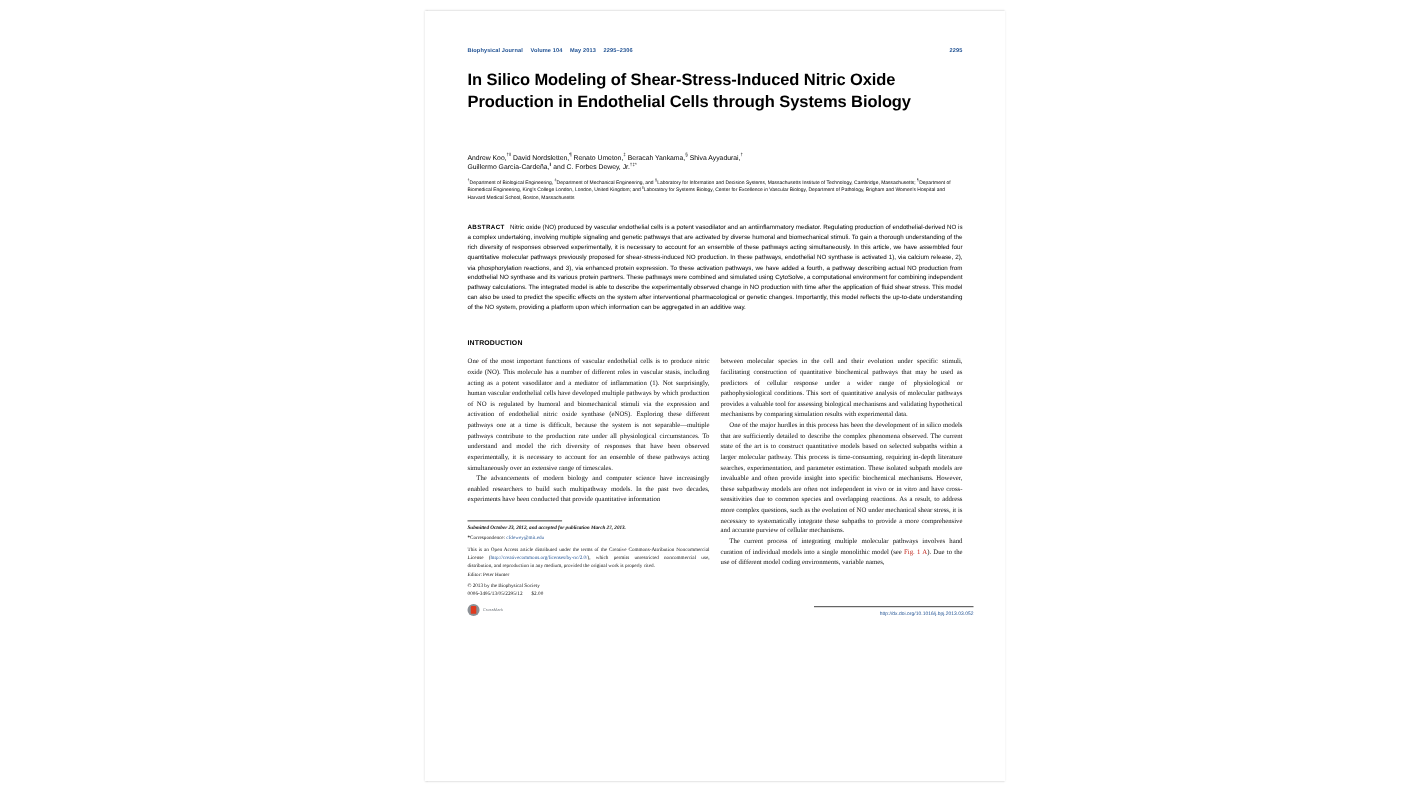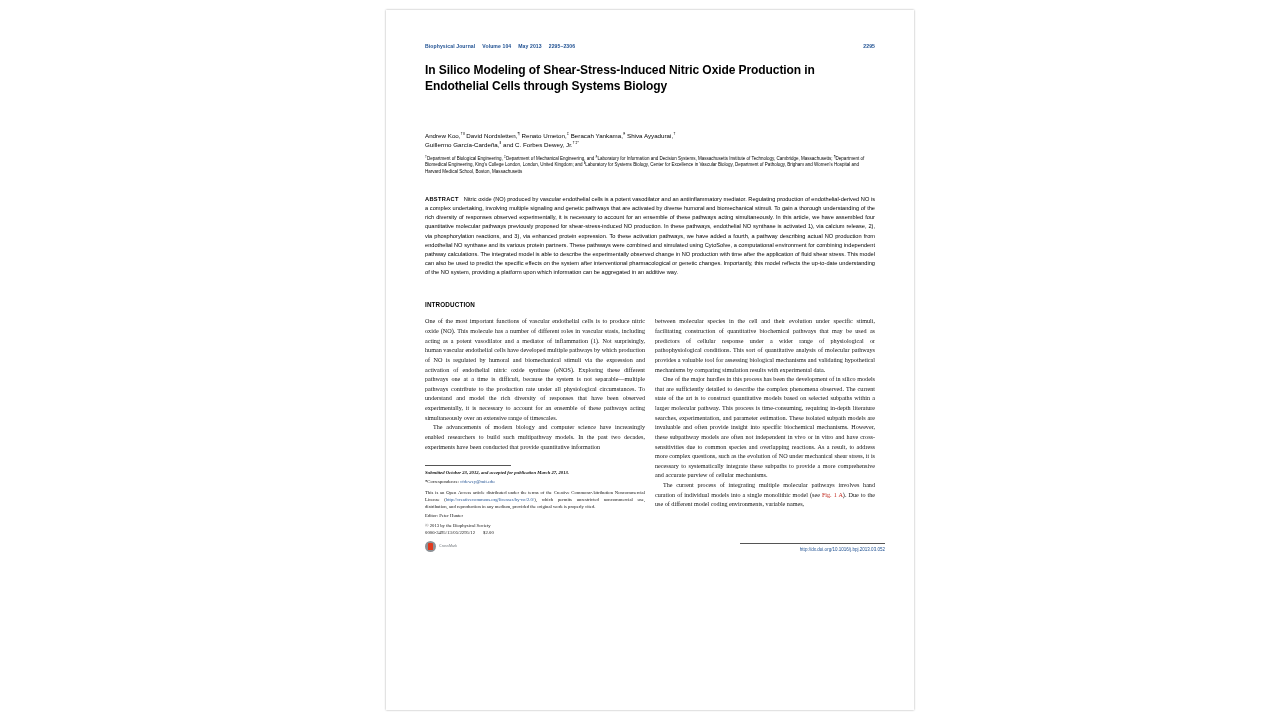--- a/index.html
+++ b/index.html
@@ -47,21 +47,21 @@
     color: #1d4f91;
     letter-spacing: 0.1px;
     margin-bottom: 14px;
   }
   .masthead-left span { margin-right: 7px; }
   .masthead-right { color: #1d4f91; }
 
   
   .title {
     font-family: "Liberation Sans", sans-serif;
-    font-size: 12px;
+    font-size: 15px;
     font-weight: bold;
     color: #000000;
     line-height: 1.33;
     letter-spacing: -0.08px;
     margin-bottom: 36px;
   }
 
   
   .authors {
     font-family: "Liberation Sans", sans-serif;

